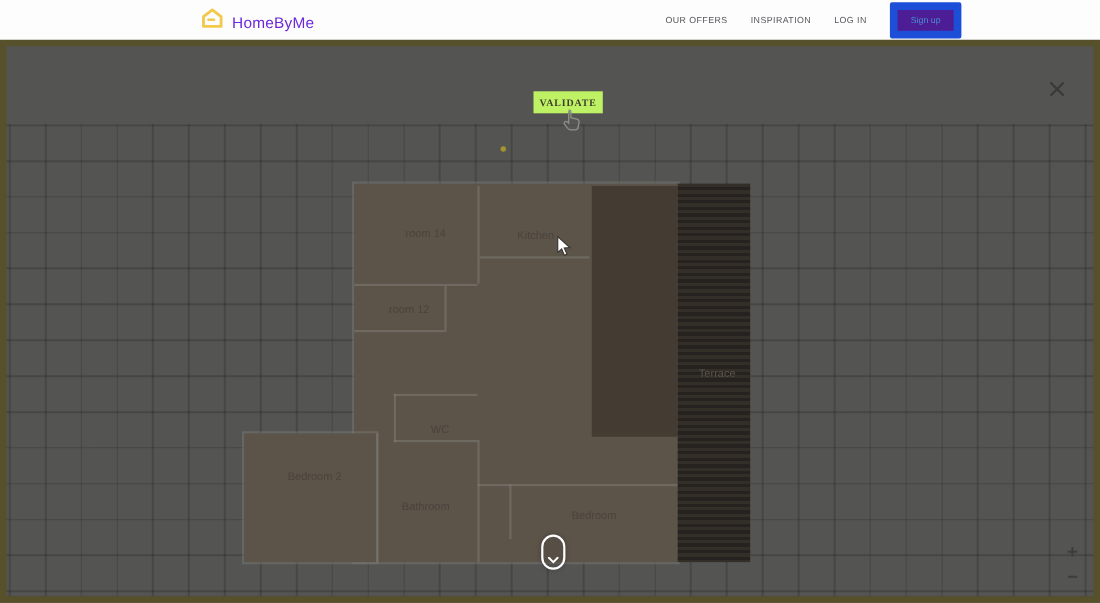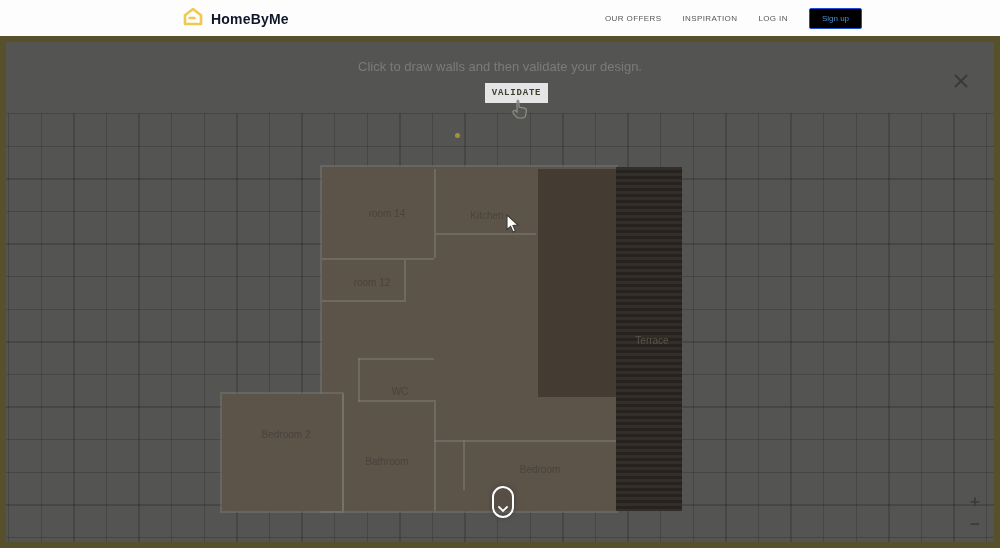--- a/index.html
+++ b/index.html
@@ -2,40 +2,40 @@
 <html><head>
 <meta charset="utf-8">
 <style>
   * { margin:0; padding:0; box-sizing:border-box; }
   html,body { width:1000px; height:548px; overflow:hidden;
     font-family:"Liberation Sans", sans-serif; background:#fff; }
 
   
   .header { position:absolute; left:0; top:0; width:1000px; height:36px; background:#fdfdfd; z-index:30; }
   .brand { position:absolute; left:182px; top:6px; display:flex; align-items:center; gap:7px; }
-  .brand-name { font-size:14px; font-weight:bold; color:#0f172a; letter-spacing:.2px; }
+  .brand-name { font-size:14px; font-weight:normal; color:#6d28d9; letter-spacing:.2px; }
   .nav { position:absolute; left:605px; top:0; height:36px; display:flex; align-items:center; gap:21px; }
   .nav-link { font-size:8px; color:#55565a; letter-spacing:.4px; cursor:pointer; }
-  .signup-btn { font-size:8px; color:#4a90d2; background:#000000; border:1px solid #1d4ed8;
+  .signup-btn { font-size:8px; color:#4a90d2; background:#4c1d95; border:7px solid #1d4ed8;
     border-radius:2px; padding:5px 12px; cursor:pointer; }
 
   
   .canvas { position:absolute; left:0; top:36px; width:1000px; height:512px;
     background:#545453; border:6px solid #57512b; }
   .grid { position:absolute; left:0; top:71px; right:0; bottom:0;
     background-image:
       repeating-linear-gradient(to right, rgba(20,20,20,.22) 0 1.5px, transparent 1.5px 32.6px),
       repeating-linear-gradient(to bottom, rgba(20,20,20,.22) 0 1.5px, transparent 1.5px 32.6px);
     background-position:2px 0; }
 
   .instruction { position:absolute; left:0; right:0; top:17px; text-align:center;
     font-size:13px; color:#7b7b79; }
   .validate-btn { position:absolute; left:479px; top:41px; width:63px; height:20px;
-    background:#e5e5e5; color:#3f3d2d; border:none; font-size:9px; font-weight:bold;
-    letter-spacing:.8px; font-family:Liberation Mono, monospace; cursor:pointer; }
+    background:#bef264; color:#3f3d2d; border:none; font-size:9px; font-weight:bold;
+    letter-spacing:.8px; font-family:Liberation Serif, serif; cursor:pointer; }
   .hand-cursor { position:absolute; left:505px; top:56px; }
 
   .close-btn { position:absolute; left:944px; top:29px; width:22px; height:22px;
     cursor:pointer; background:none; border:none; }
 
   .draw-point { position:absolute; left:449px; top:91px; width:5px; height:5px;
     border-radius:50%; background:#a4942f; }
   .draw-line { position:absolute; left:450px; top:215px; width:2px; height:160px;
     background:rgba(185,165,60,.30); }
 
@@ -91,21 +91,20 @@
     <span class="nav-link">OUR OFFERS</span>
     <span class="nav-link">INSPIRATION</span>
     <span class="nav-link">LOG IN</span>
     <button class="signup-btn">Sign up</button>
   </div>
 </div>
 
 <div class="canvas">
   <div class="grid"></div>
 
-  <div class="instruction">Click to draw walls and then validate your design.</div>
   <button class="validate-btn">VALIDATE</button>
   <span class="hand-cursor">
     <svg width="18" height="22" viewBox="0 0 18 22">
       <path d="M6 2 C7.4 2 8 3 8 4.4 L8 9 L13.5 10.2 C15 10.6 15.6 11.4 15.4 13 L14.6 17.5 C14.3 19.3 13.2 20 11.5 20 L8 20 C6.8 20 6 19.6 5.2 18.7 L2.4 15.3 C1.6 14.3 1.8 13.3 2.6 12.7 C3.4 12.1 4.3 12.3 5 13 L6 14 L6 4.4 C6 3 6.6 2 6 2 Z" fill="rgba(90,90,86,.55)" stroke="#8f8f8a" stroke-width="1.2"></path>
     </svg>
   </span>
   <button class="close-btn">
     <svg width="16" height="16" viewBox="0 0 16 16">
       <line x1="2" y1="2" x2="14" y2="14" stroke="#39393a" stroke-width="2"></line>
       <line x1="14" y1="2" x2="2" y2="14" stroke="#39393a" stroke-width="2"></line>

